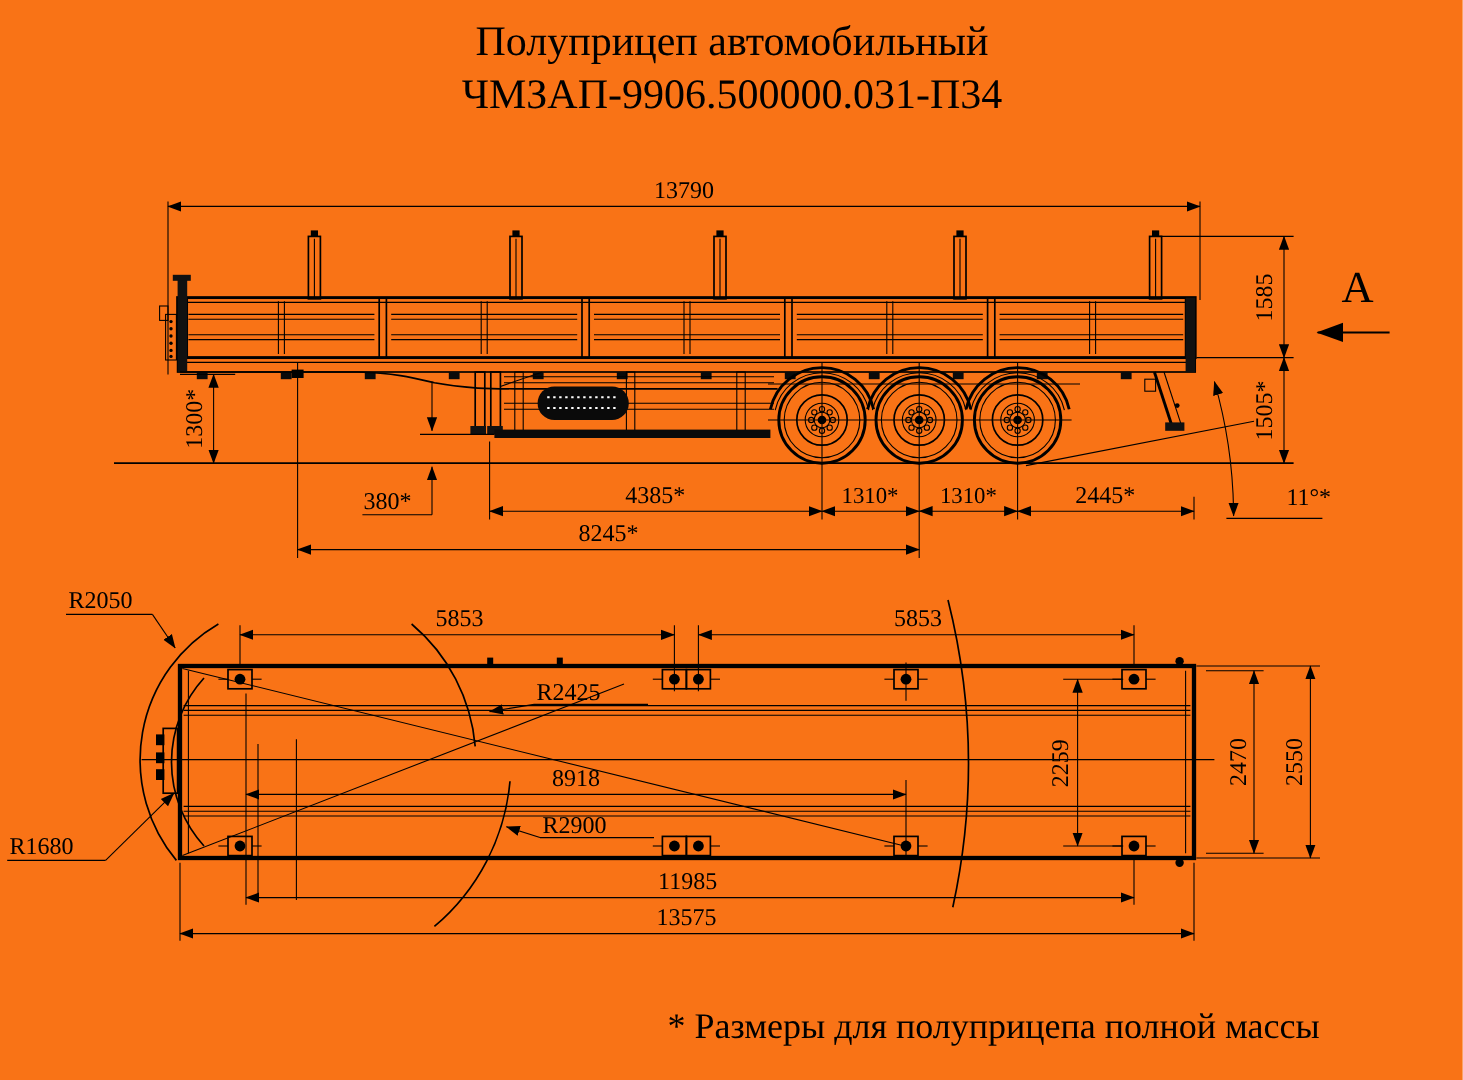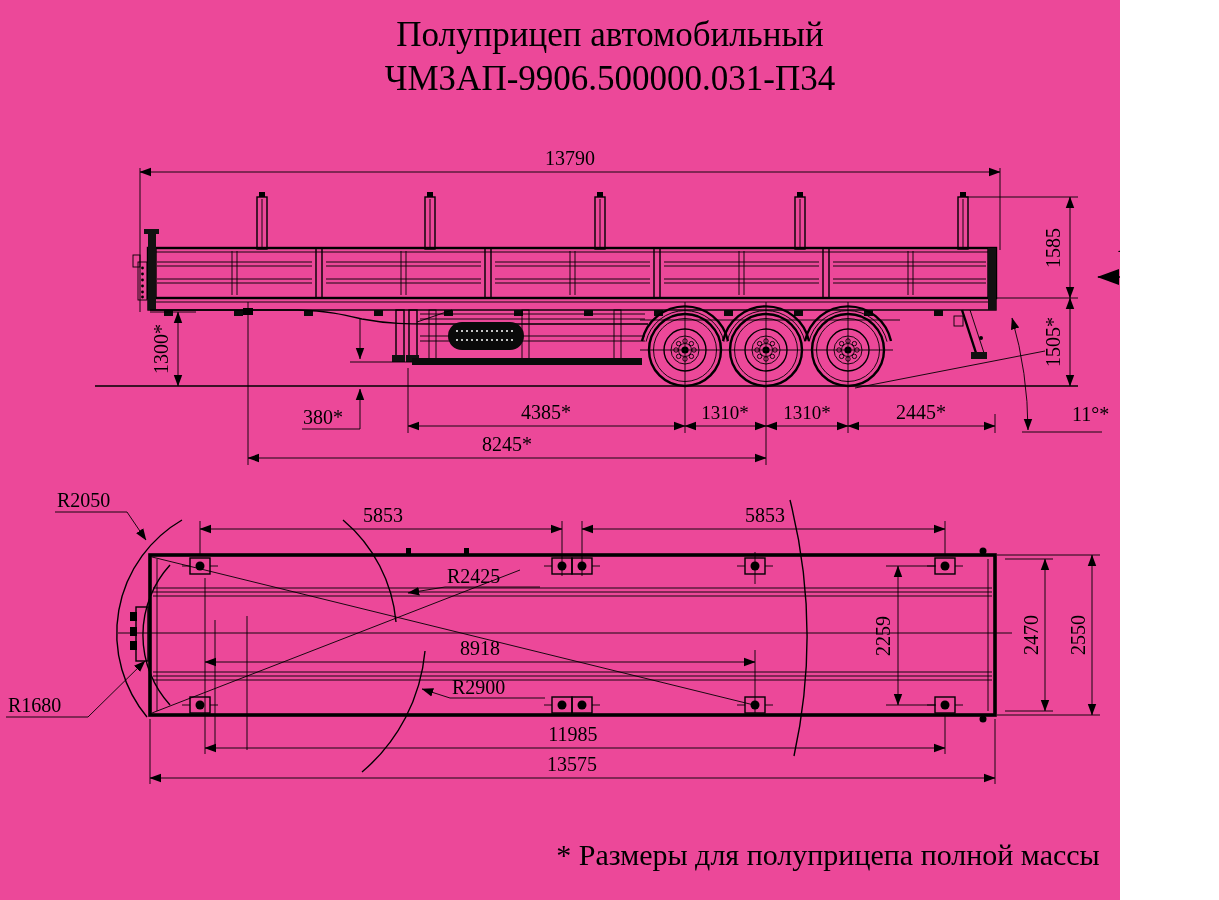--- a/index.html
+++ b/index.html
@@ -1,16 +1,16 @@
 <!DOCTYPE html>
 <html><head>
 <meta charset="utf-8">
 <style>
   html,body{margin:0;padding:0;background:#fff;}
-  .sheet{position:relative;width:1120px;height:900px;background:#ec4899;overflow:hidden;
+  .sheet{position:relative;width:1219px;height:900px;background:#f97316;overflow:hidden;
          font-family:"Liberation Serif", serif;}
   svg{display:block}
   .dim{font:20px "Liberation Serif", serif; fill:#000;}
   .dim-s{font:19px "Liberation Serif", serif; fill:#000;}
   .ttl{font:35px "Liberation Serif", serif; fill:#000;}
   .foot{font:30px "Liberation Serif", serif; fill:#000;}
   .viewlab{font:37px "Liberation Serif", serif; fill:#000;}
   .ln{stroke:#000;fill:none;}
   .thin{stroke-width:0.9;}
   .med{stroke-width:1.4;}

